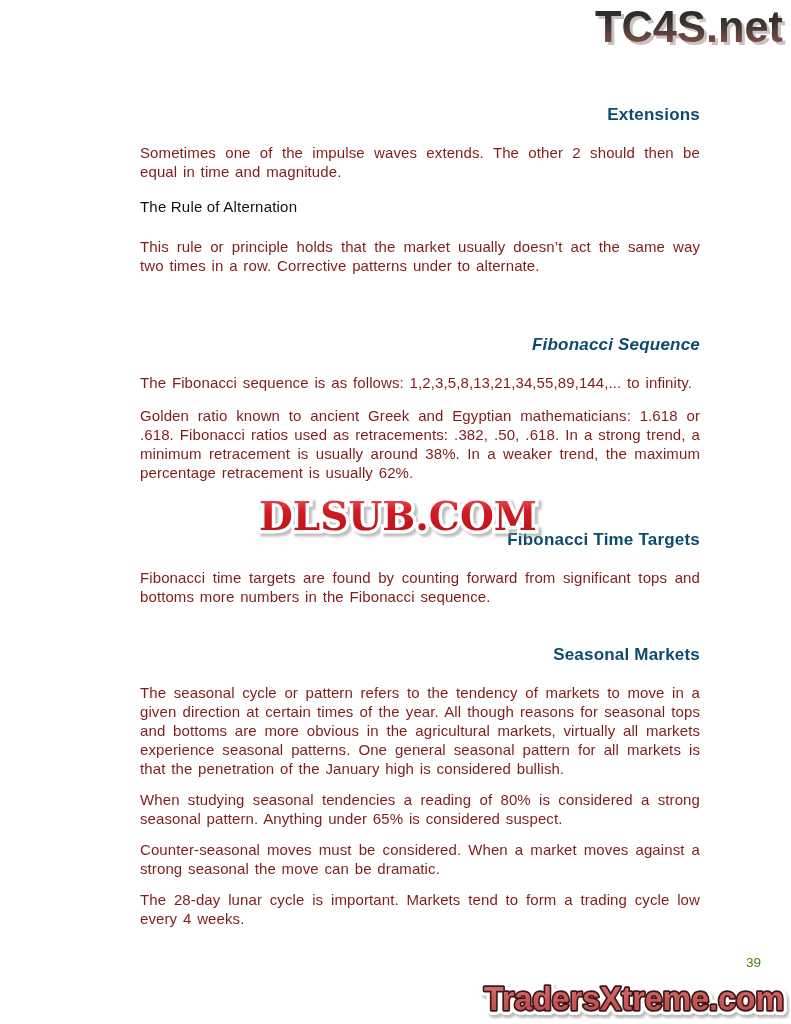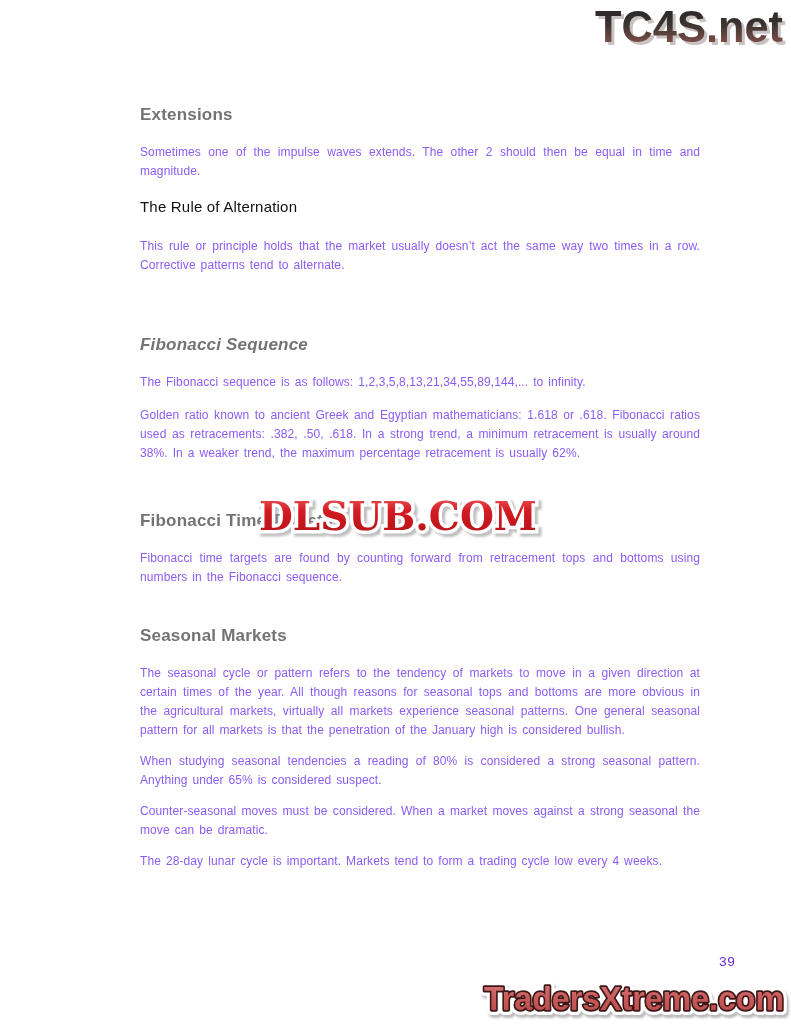--- a/index.html
+++ b/index.html
@@ -13,34 +13,35 @@
     color: #1c1c1c;
   }
   .content {
     position: absolute;
     left: 140px;
     top: 0;
     width: 560px;
   }
   .content p {
     margin: 0;
-    font-size: 12px;
+    font-size: 15px;
     line-height: 19px;
     text-align: justify;
     letter-spacing: 0.1px;
     word-spacing: 1.5px;
-    color: #8b5cf6;
+    color: #7f1d1d;
   }
   h2.blue-heading {
     margin: 0;
     font-size: 17px;
     line-height: 19px;
     font-weight: bold;
-    color: #737373;
+    color: #0c4a6e;
     letter-spacing: 0.2px;
+    text-align: right;
   }
   h3.black-heading {
     margin: 0;
     font-size: 15px;
     line-height: 18px;
     font-weight: normal;
     color: #111111;
     letter-spacing: 0.2px;
   }
   
@@ -68,24 +69,23 @@
   }
   .tx-logo {
     position: absolute;
     right: 0px;
     top: 972px;
     filter: drop-shadow(2px 3px 1px rgba(120,120,120,0.5));
   }
   .page-number {
     position: absolute;
     top: 955px;
-    right: 56px;
+    right: 30px;
     font-size: 13.5px;
-    color: #6d28d9;
-    font-family: Liberation Mono, monospace;
+    color: #4d7c0f;
   }
 </style>
 </head>
 <body>
 
 <div class="page">
 
   <div class="tc4s-logo">
     <svg width="195" height="50" xmlns="http://www.w3.org/2000/svg">
       <defs>
@@ -98,28 +98,28 @@
       <text x="2" y="40" font-family="Liberation Sans, sans-serif" font-weight="bold" font-size="44" fill="url(#gradTC)" textLength="188" lengthAdjust="spacingAndGlyphs">TC4S.net</text>
     </svg>
   </div>
 
   <div class="content">
 
     <h2 class="blue-heading mt-first">Extensions</h2>
     <p class="mt-para">Sometimes one of the impulse waves extends.  The other 2 should then be equal in time and magnitude.</p>
 
     <h3 class="black-heading mt-h3">The Rule of Alternation</h3>
-    <p class="mt-p2">This rule or principle holds that the market usually doesn’t act the same way two times in a row.  Corrective patterns tend to alternate.</p>
+    <p class="mt-p2">This rule or principle holds that the market usually doesn’t act the same way two times in a row.  Corrective patterns under to alternate.</p>
 
     <h2 class="blue-heading mt-section">Fibonacci Sequence</h2>
     <p class="mt-para">The Fibonacci sequence is as follows: 1,2,3,5,8,13,21,34,55,89,144,... to infinity.</p>
     <p class="mt-p4">Golden ratio known to ancient Greek and Egyptian mathematicians: 1.618 or .618. Fibonacci ratios used as retracements: .382, .50, .618.  In a strong trend, a minimum retracement is usually around 38%. In a weaker trend, the maximum percentage retracement is usually 62%.</p>
 
     <h2 class="blue-heading mt-fibtime">Fibonacci Time Targets</h2>
-    <p class="mt-para">Fibonacci time targets are found by counting forward from retracement tops and bottoms using numbers in the Fibonacci sequence.</p>
+    <p class="mt-para">Fibonacci time targets are found by counting forward from significant tops and bottoms more numbers in the Fibonacci sequence.</p>
 
     <h2 class="blue-heading mt-seasonal">Seasonal Markets</h2>
     <p class="mt-para">The seasonal cycle or pattern refers to the tendency of markets to move in a given direction at certain times of the year.  All though reasons for seasonal tops and bottoms are more obvious in the agricultural markets, virtually all markets experience seasonal patterns.  One general seasonal pattern for all markets is that the penetration of the January high is considered bullish.</p>
     <p class="mt-follow">When studying seasonal tendencies a reading of 80% is considered a strong seasonal pattern.  Anything under 65% is considered suspect.</p>
     <p class="mt-follow">Counter-seasonal moves must be considered.  When a market moves against a strong seasonal the move can be dramatic.</p>
     <p class="mt-follow">The 28-day lunar cycle is important.  Markets tend to form a trading cycle low every 4 weeks.</p>
 
   </div>
 
   <div class="watermark">

